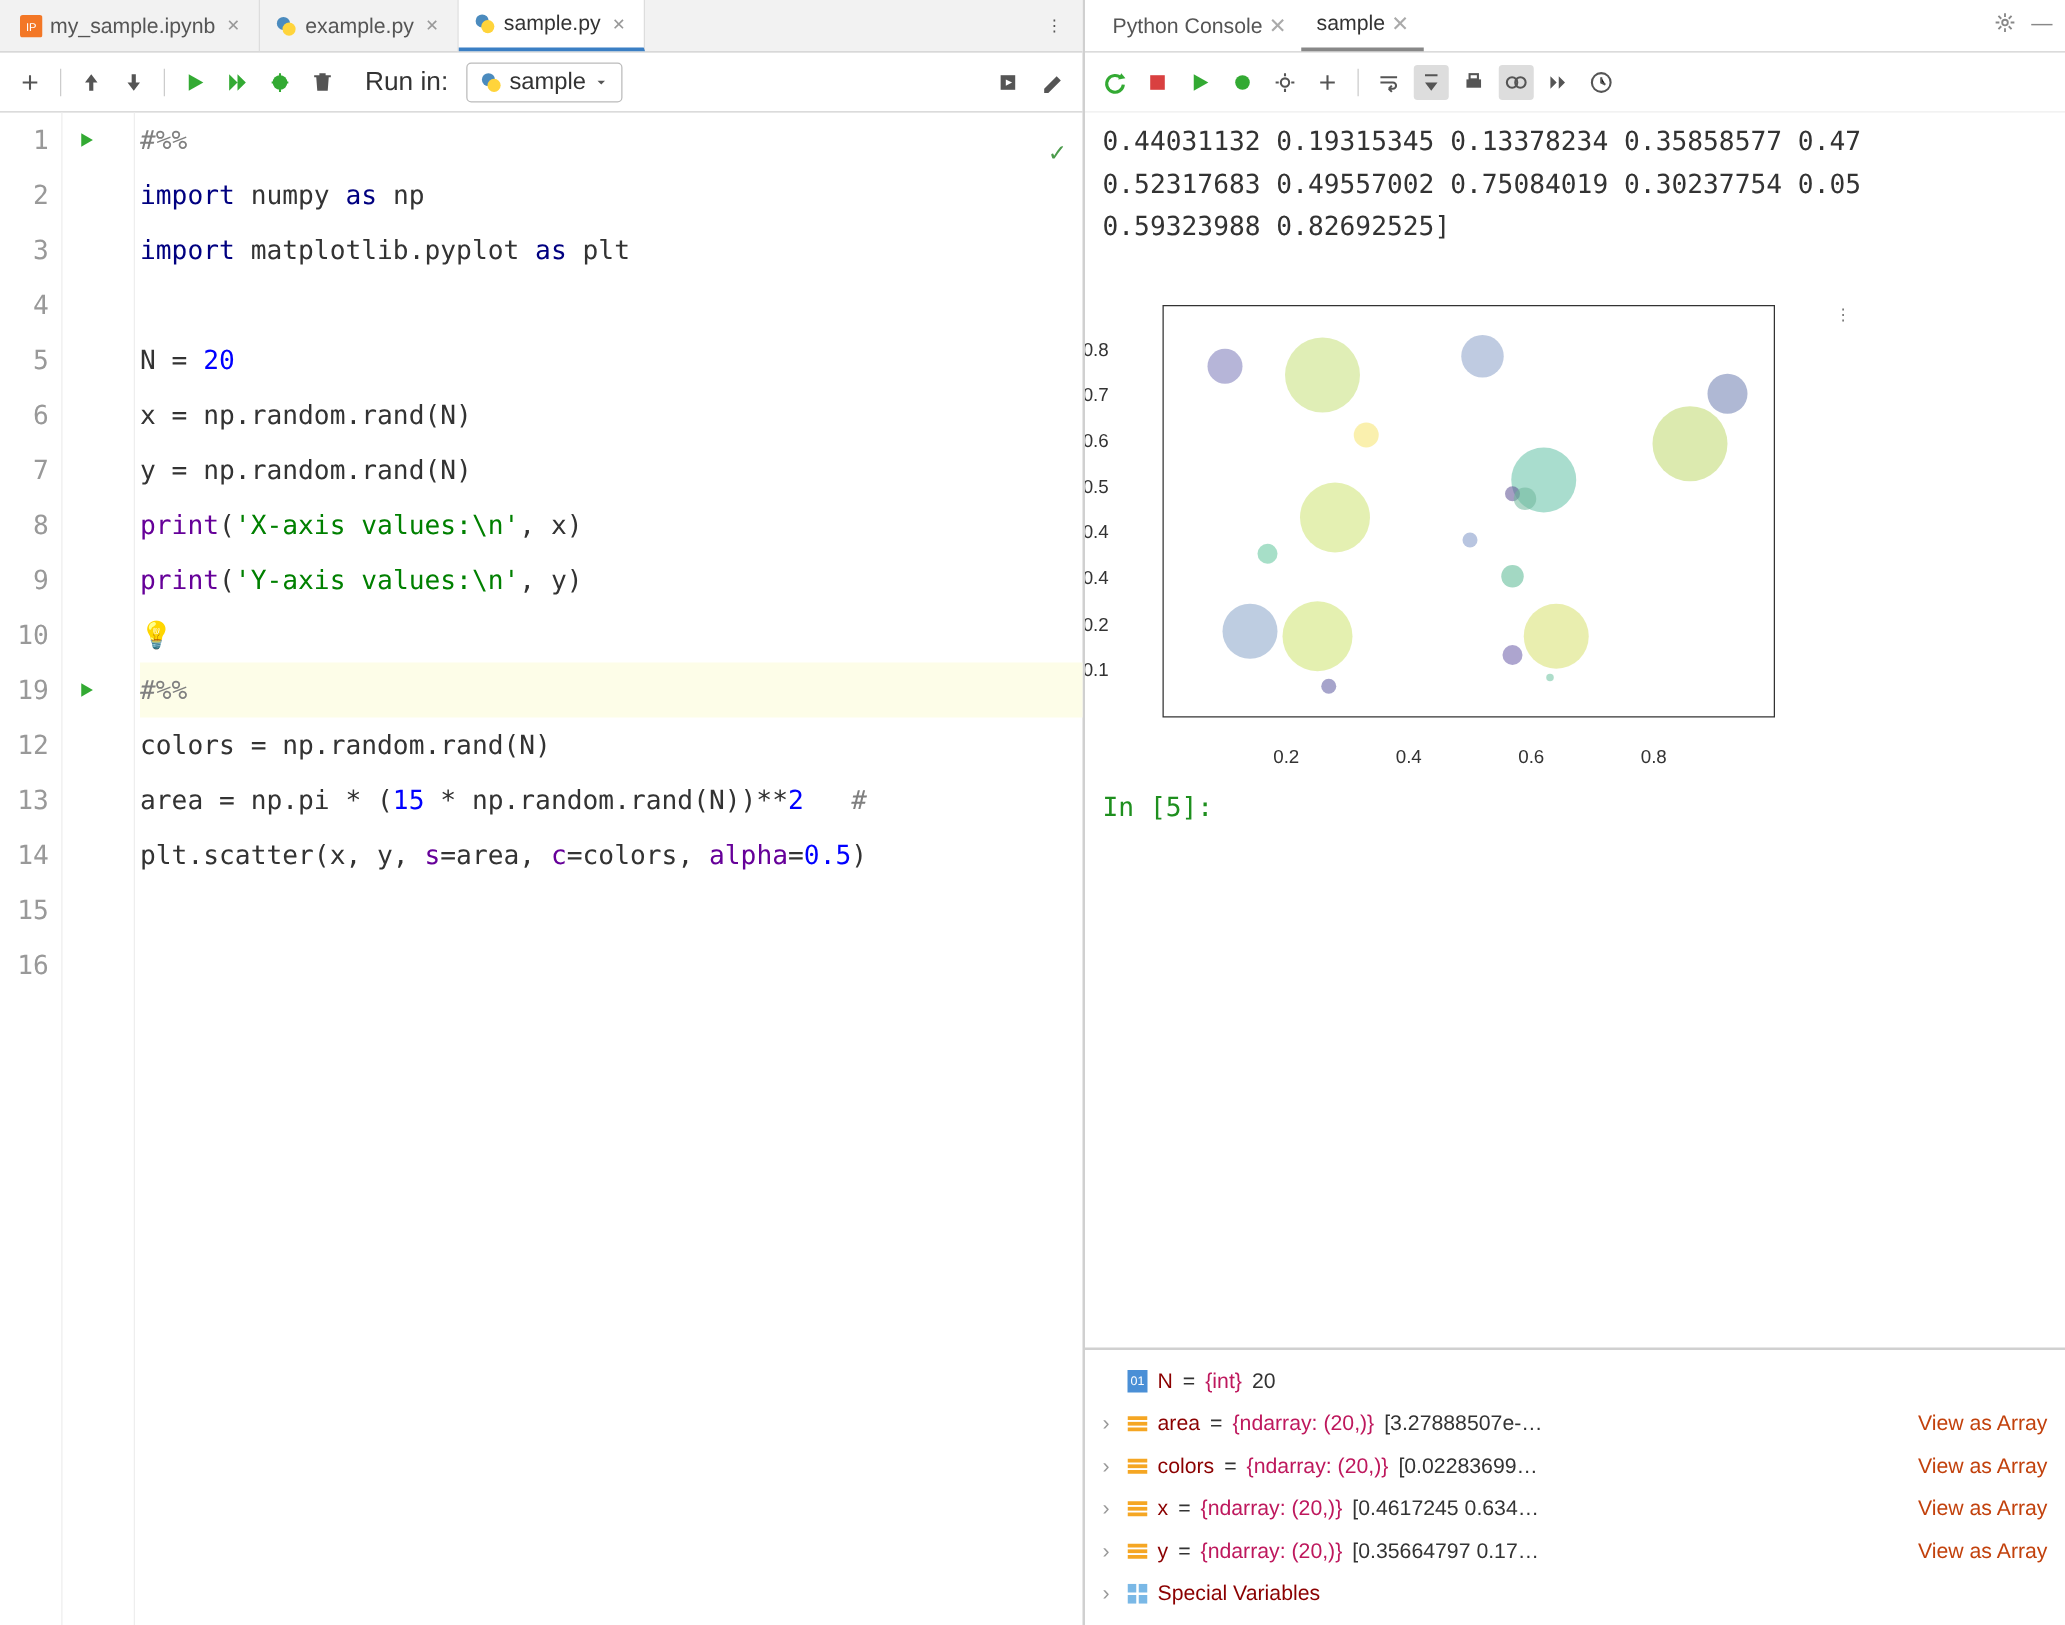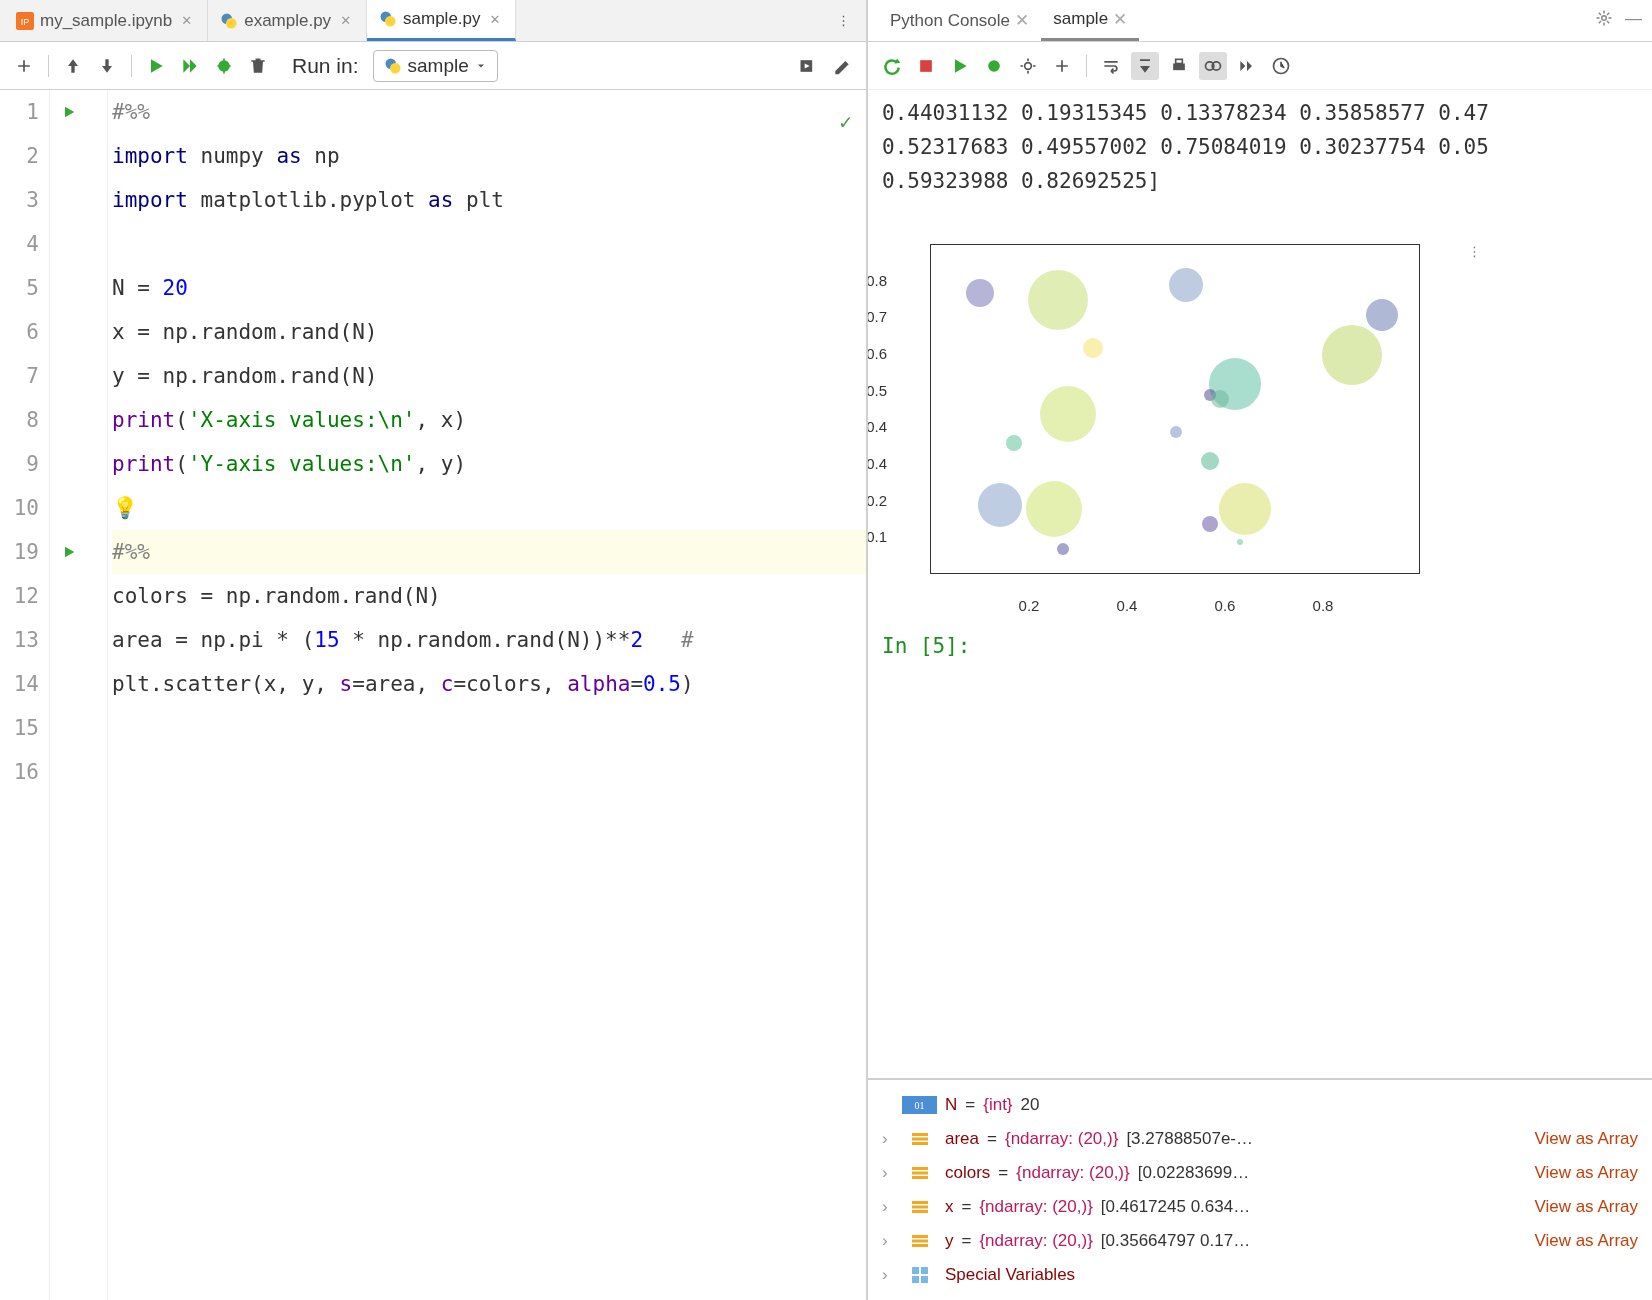--- a/index.html
+++ b/index.html
@@ -66,21 +66,21 @@
 .prompt { color: #1e8f1e; font-family: Menlo, monospace; font-size: 21px; padding: 50px 14px 10px; }
 
 
 .vars-panel { border-top: 2px solid #d0d0d0; padding: 8px 14px; font-size: 17px; overflow:hidden; }
 .var-row { display:flex; align-items:center; gap: 8px; height: 34px; }
 .var-row .chev { color:#999; width: 12px; }
 .var-name { color: #8b0000; }
 .var-type { color: #be185d; }
 .var-val { color: #333; }
 .view-array { color: #c2410c; margin-left:auto; text-decoration: none; }
-.var-icon { width:35px; height:18px; display:inline-flex; align-items:center; justify-content:center;font-family:Liberation Serif, serif; }
+.var-icon { width:16px; height:18px; display:inline-flex; align-items:center; justify-content:center; }
 
 .icon-svg { width: 18px; height: 18px; }
 </style>
 </head>
 <body>
 
 <div class="main">
 
   <div class="left-panel">
     <div class="tabs" id="editor-tabs">

